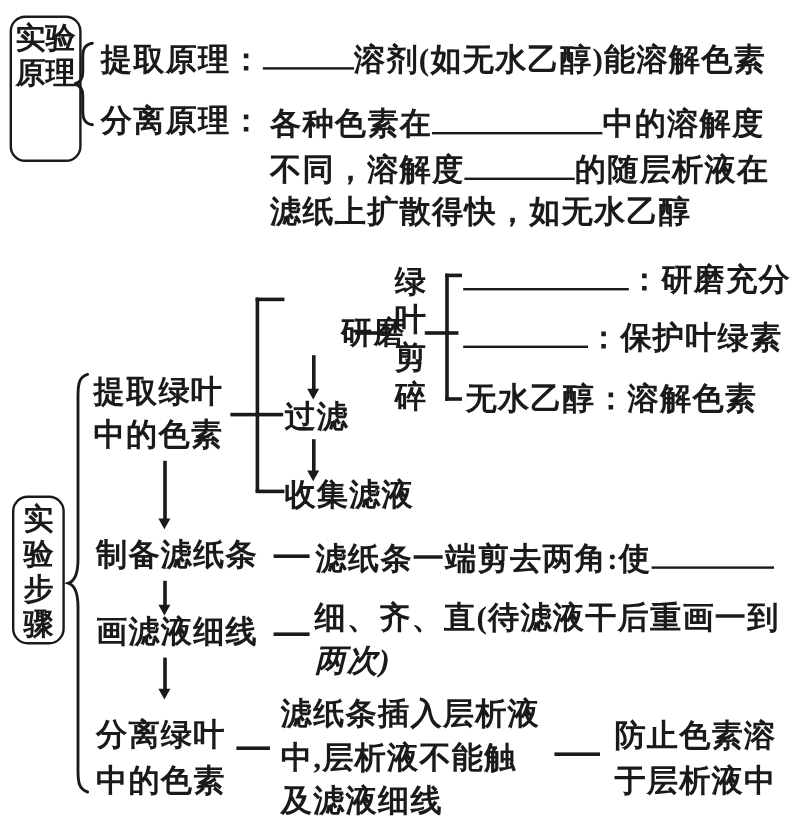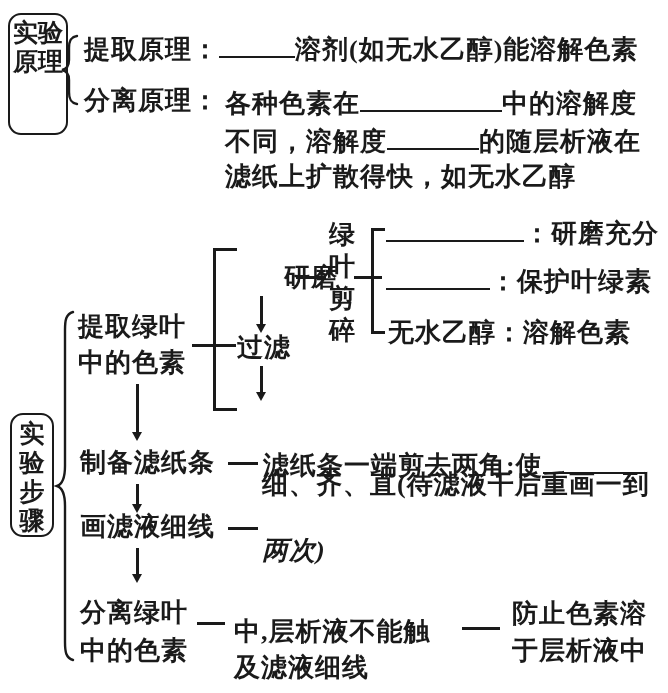--- a/index.html
+++ b/index.html
@@ -59,20 +59,21 @@
   <div class="hline" style="left:213px; top:248px; width:24px;"></div>
   <div class="hline" style="left:213px; top:408px; width:24px;"></div>
   <div class="hline" style="left:192px; top:344px; width:44px;"></div>
 
   <div class="t" style="left:237px; top:263px;margin-left:47px;">研磨</div>
   <div class="vline" style="left:260px; top:296px; height:30px;"></div>
   <div class="ahead" style="left:256px; top:324px;"></div>
   <div class="t" style="left:237px; top:333px;">过滤</div>
   <div class="vline" style="left:260px; top:366px; height:28px;"></div>
   <div class="ahead" style="left:256px; top:392px;"></div>
+  <div class="t" style="left:237px; top:398px;">收集滤液</div>
 
   <div class="hline" style="left:296px; top:276px; width:30px;"></div>
   <div class="hline" style="left:354px; top:276px; width:28px;"></div>
   <div class="vline" style="left:371px; top:228px; height:106px;"></div>
   <div class="hline" style="left:371px; top:228px; width:14px;"></div>
   <div class="hline" style="left:371px; top:331px; width:14px;"></div>
 
   <div class="t" style="left:386px; top:216px;">
     <span class="blank" style="width:138px;"></span><span>：研磨充分</span>
   </div>
@@ -99,30 +100,31 @@
   <div class="hline" style="left:228px; top:462px; width:30px;"></div>
   <div class="t" style="left:263px; top:448px;">
     <span>滤纸条一端剪去两角:使</span><span class="blank" style="width:102px;"></span>
   </div>
 
   <div class="vline" style="left:136px; top:484px; height:22px;"></div>
   <div class="ahead" style="left:132px; top:504px;"></div>
 
   <div class="t" style="left:80px; top:512px;">画滤液细线</div>
   <div class="hline" style="left:228px; top:527px; width:30px;"></div>
-  <div class="t" style="left:262px; top:470px;">细、齐、直(待滤液干后重画一到</div>
+  <div class="t" style="left:262px; top:500px;">细、齐、直(待滤液干后重画一到</div>
   <div class="t" style="left:262px; top:536px;font-style:italic;">两次)</div>
 
   <div class="vline" style="left:136px; top:548px; height:28px;"></div>
   <div class="ahead" style="left:132px; top:574px;"></div>
 
   <div class="t" style="left:80px; top:598px;">分离绿叶</div>
   <div class="t" style="left:80px; top:636px;">中的色素</div>
   <div class="hline" style="left:197px; top:622px; width:28px;"></div>
 
+  <div class="t" style="left:234px; top:580px;">滤纸条插入层析液</div>
   <div class="t" style="left:234px; top:617px;">中,层析液不能触</div>
   <div class="t" style="left:234px; top:653px;">及滤液细线</div>
 
   <div class="hline" style="left:462px; top:627px; width:38px;"></div>
   <div class="t" style="left:512px; top:599px;">防止色素溶</div>
   <div class="t" style="left:512px; top:636px;">于层析液中</div>
 
 </div>
 
 </body></html>

